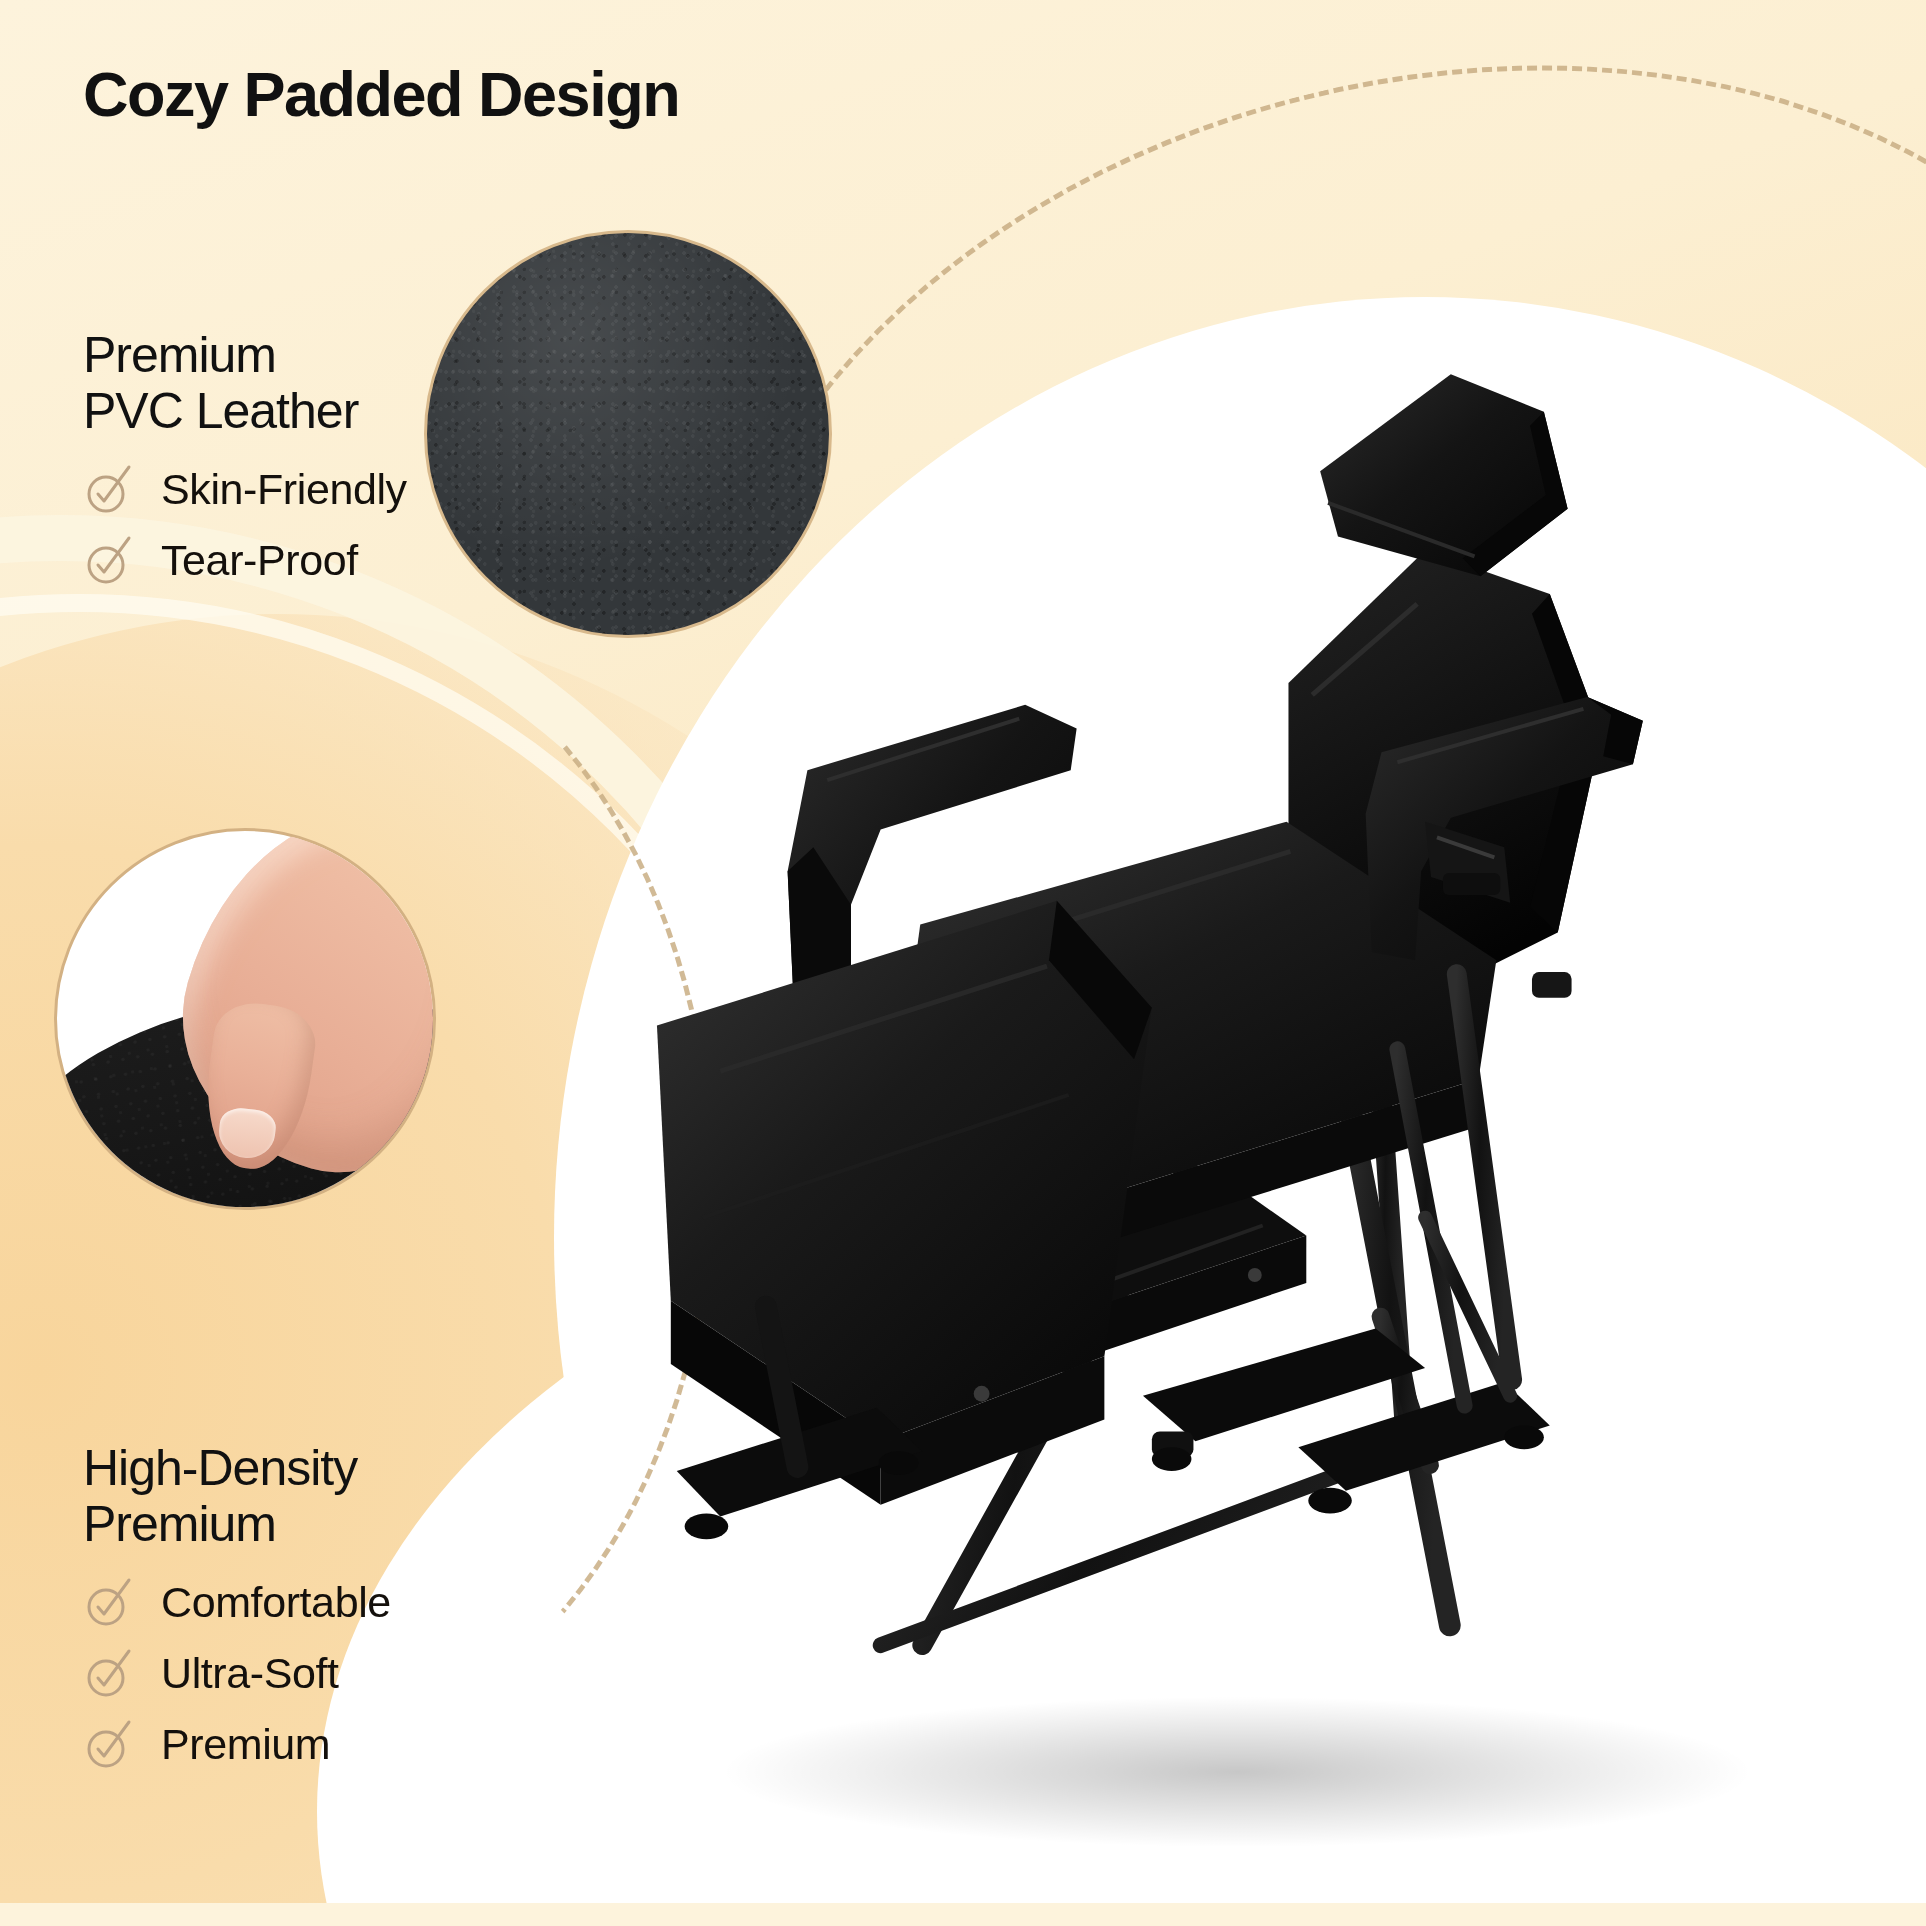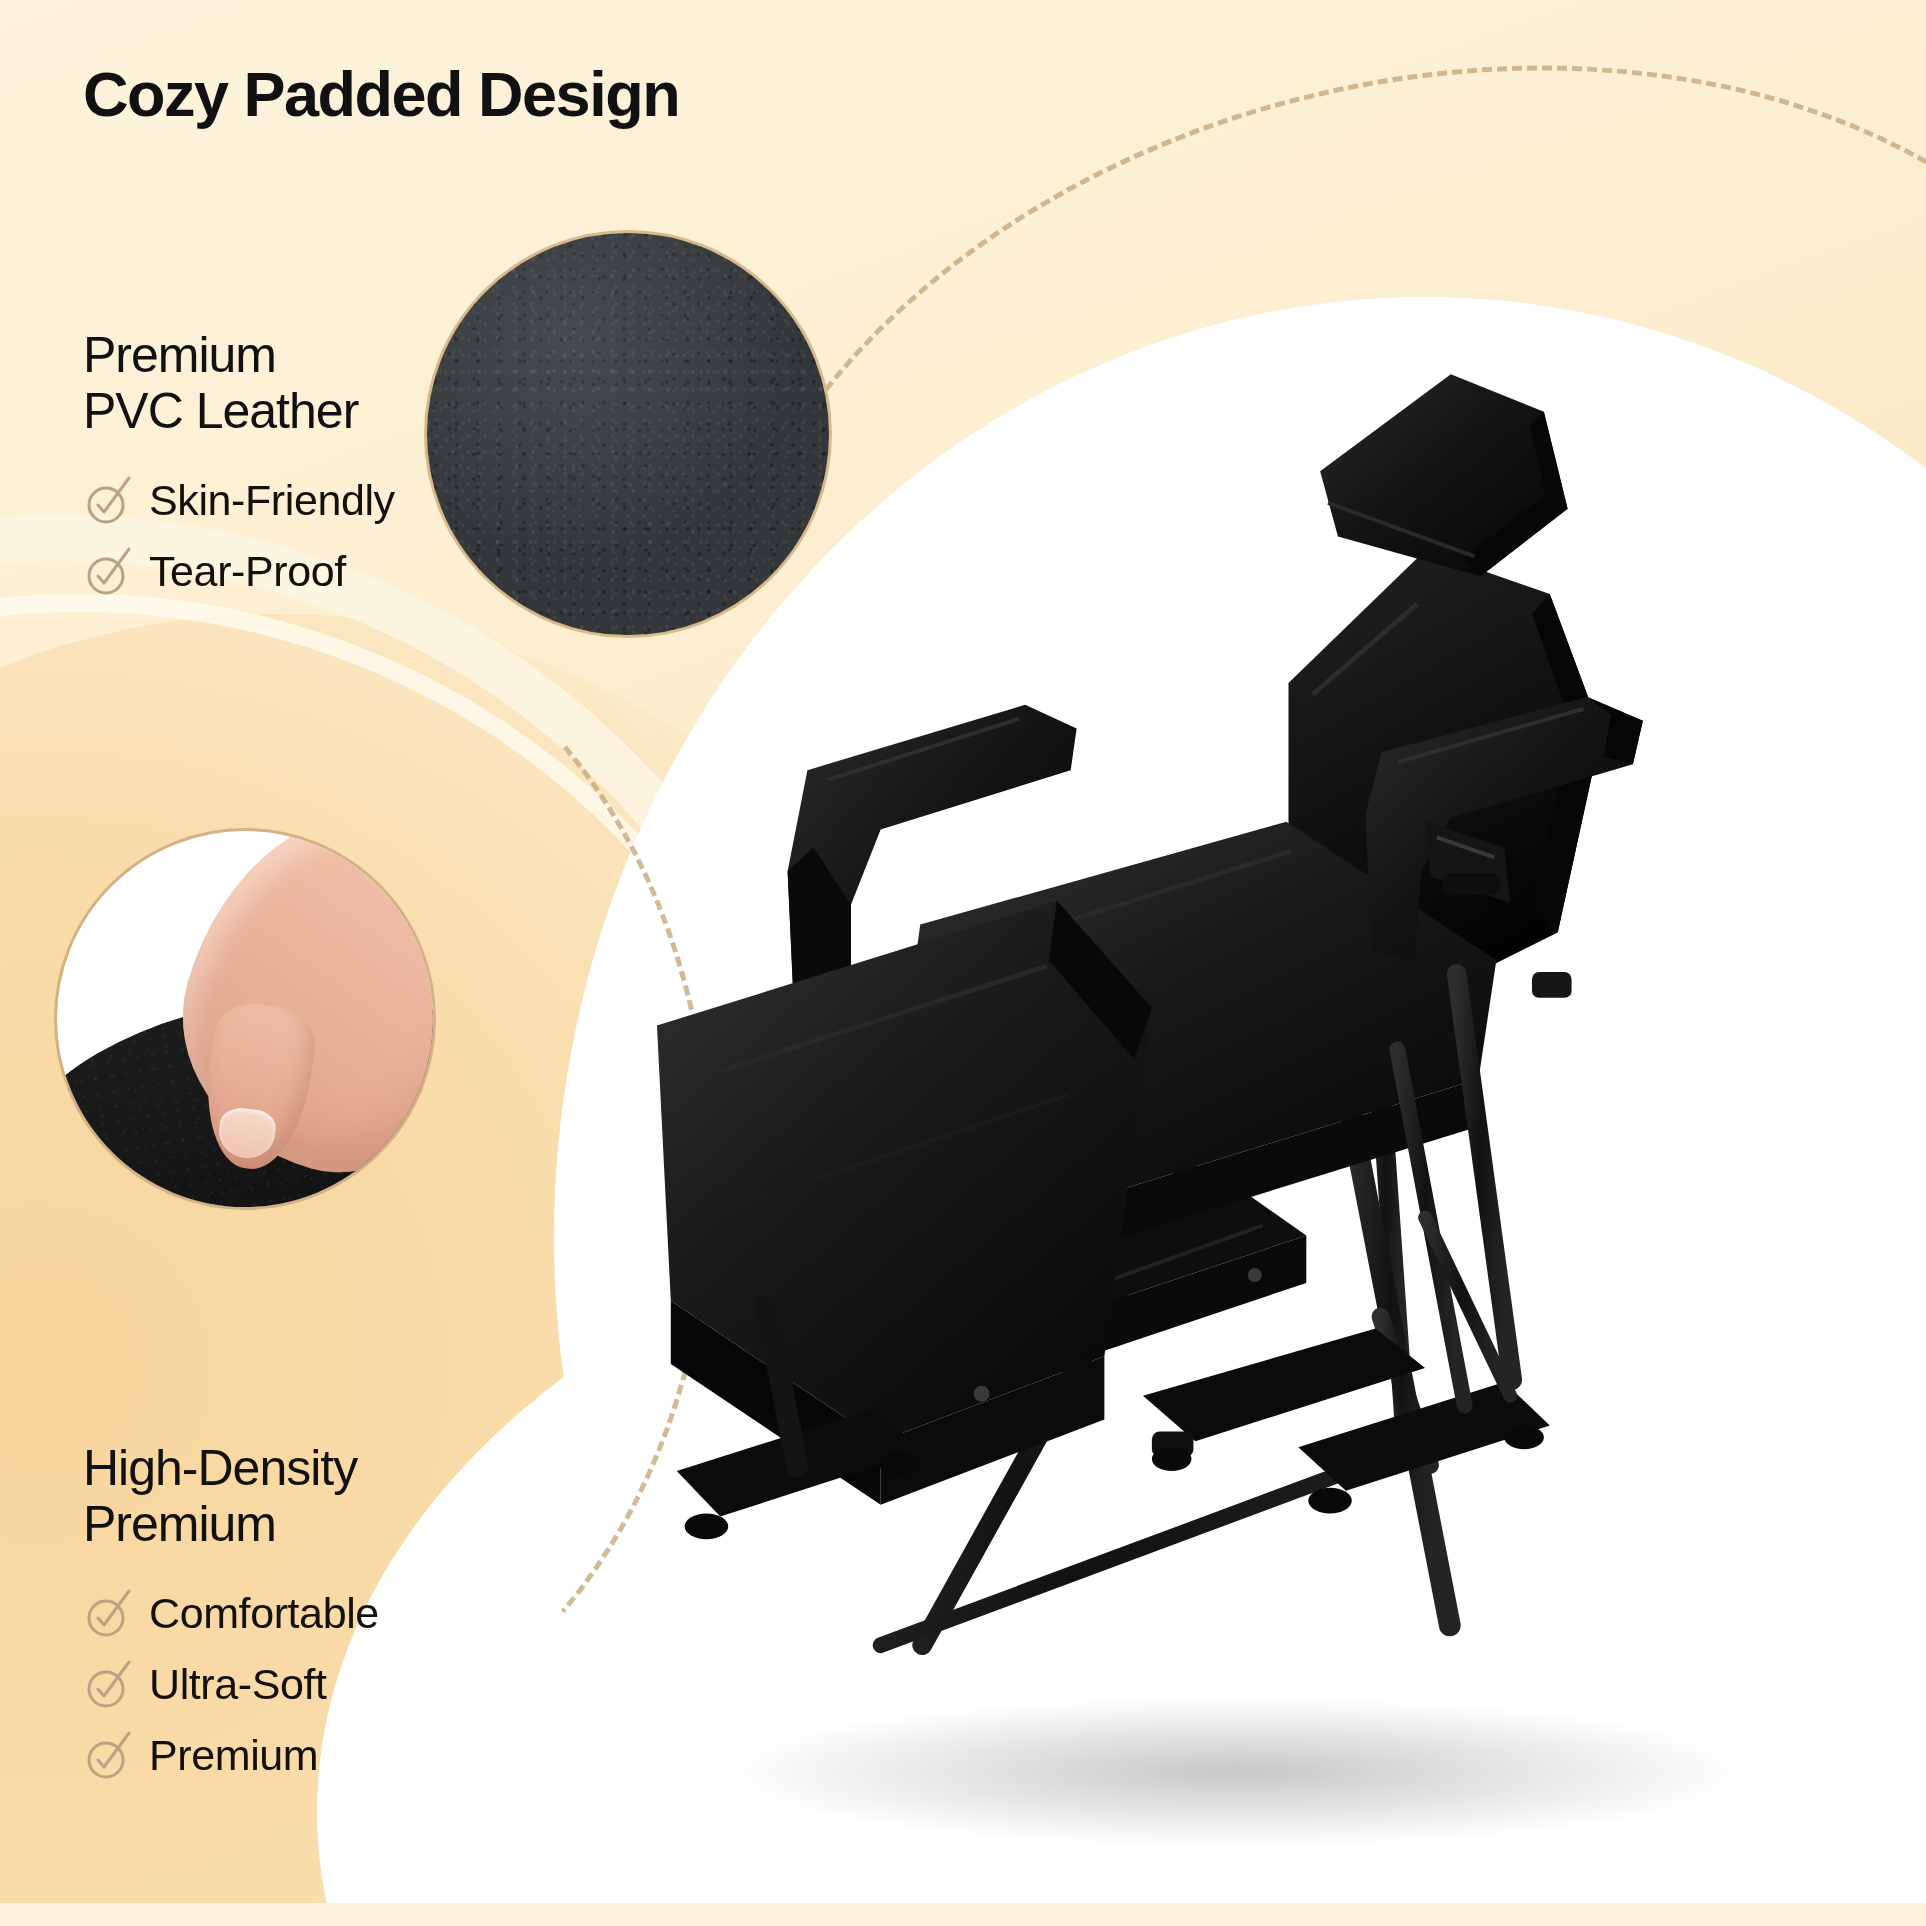--- a/index.html
+++ b/index.html
@@ -113,23 +113,23 @@
     font-size:50px;
     font-weight:normal;
     color:#111111;
     line-height:1.12;
     letter-spacing:-1px;
     margin-bottom:26px;
   }
   .bullets { list-style:none; }
   .bullet {
     display:flex;
-    align-items:center;
+    align-items:flex-start;
     height:71px;
-    gap:16px;
+    gap:28px;
   }
   .check-icon {
     flex:0 0 auto;
     width:50px; height:50px;
     position:relative;
     display:block;
   }
   .check-icon svg { display:block; overflow:visible; }
   .bullet-label {
     font-size:43px;

